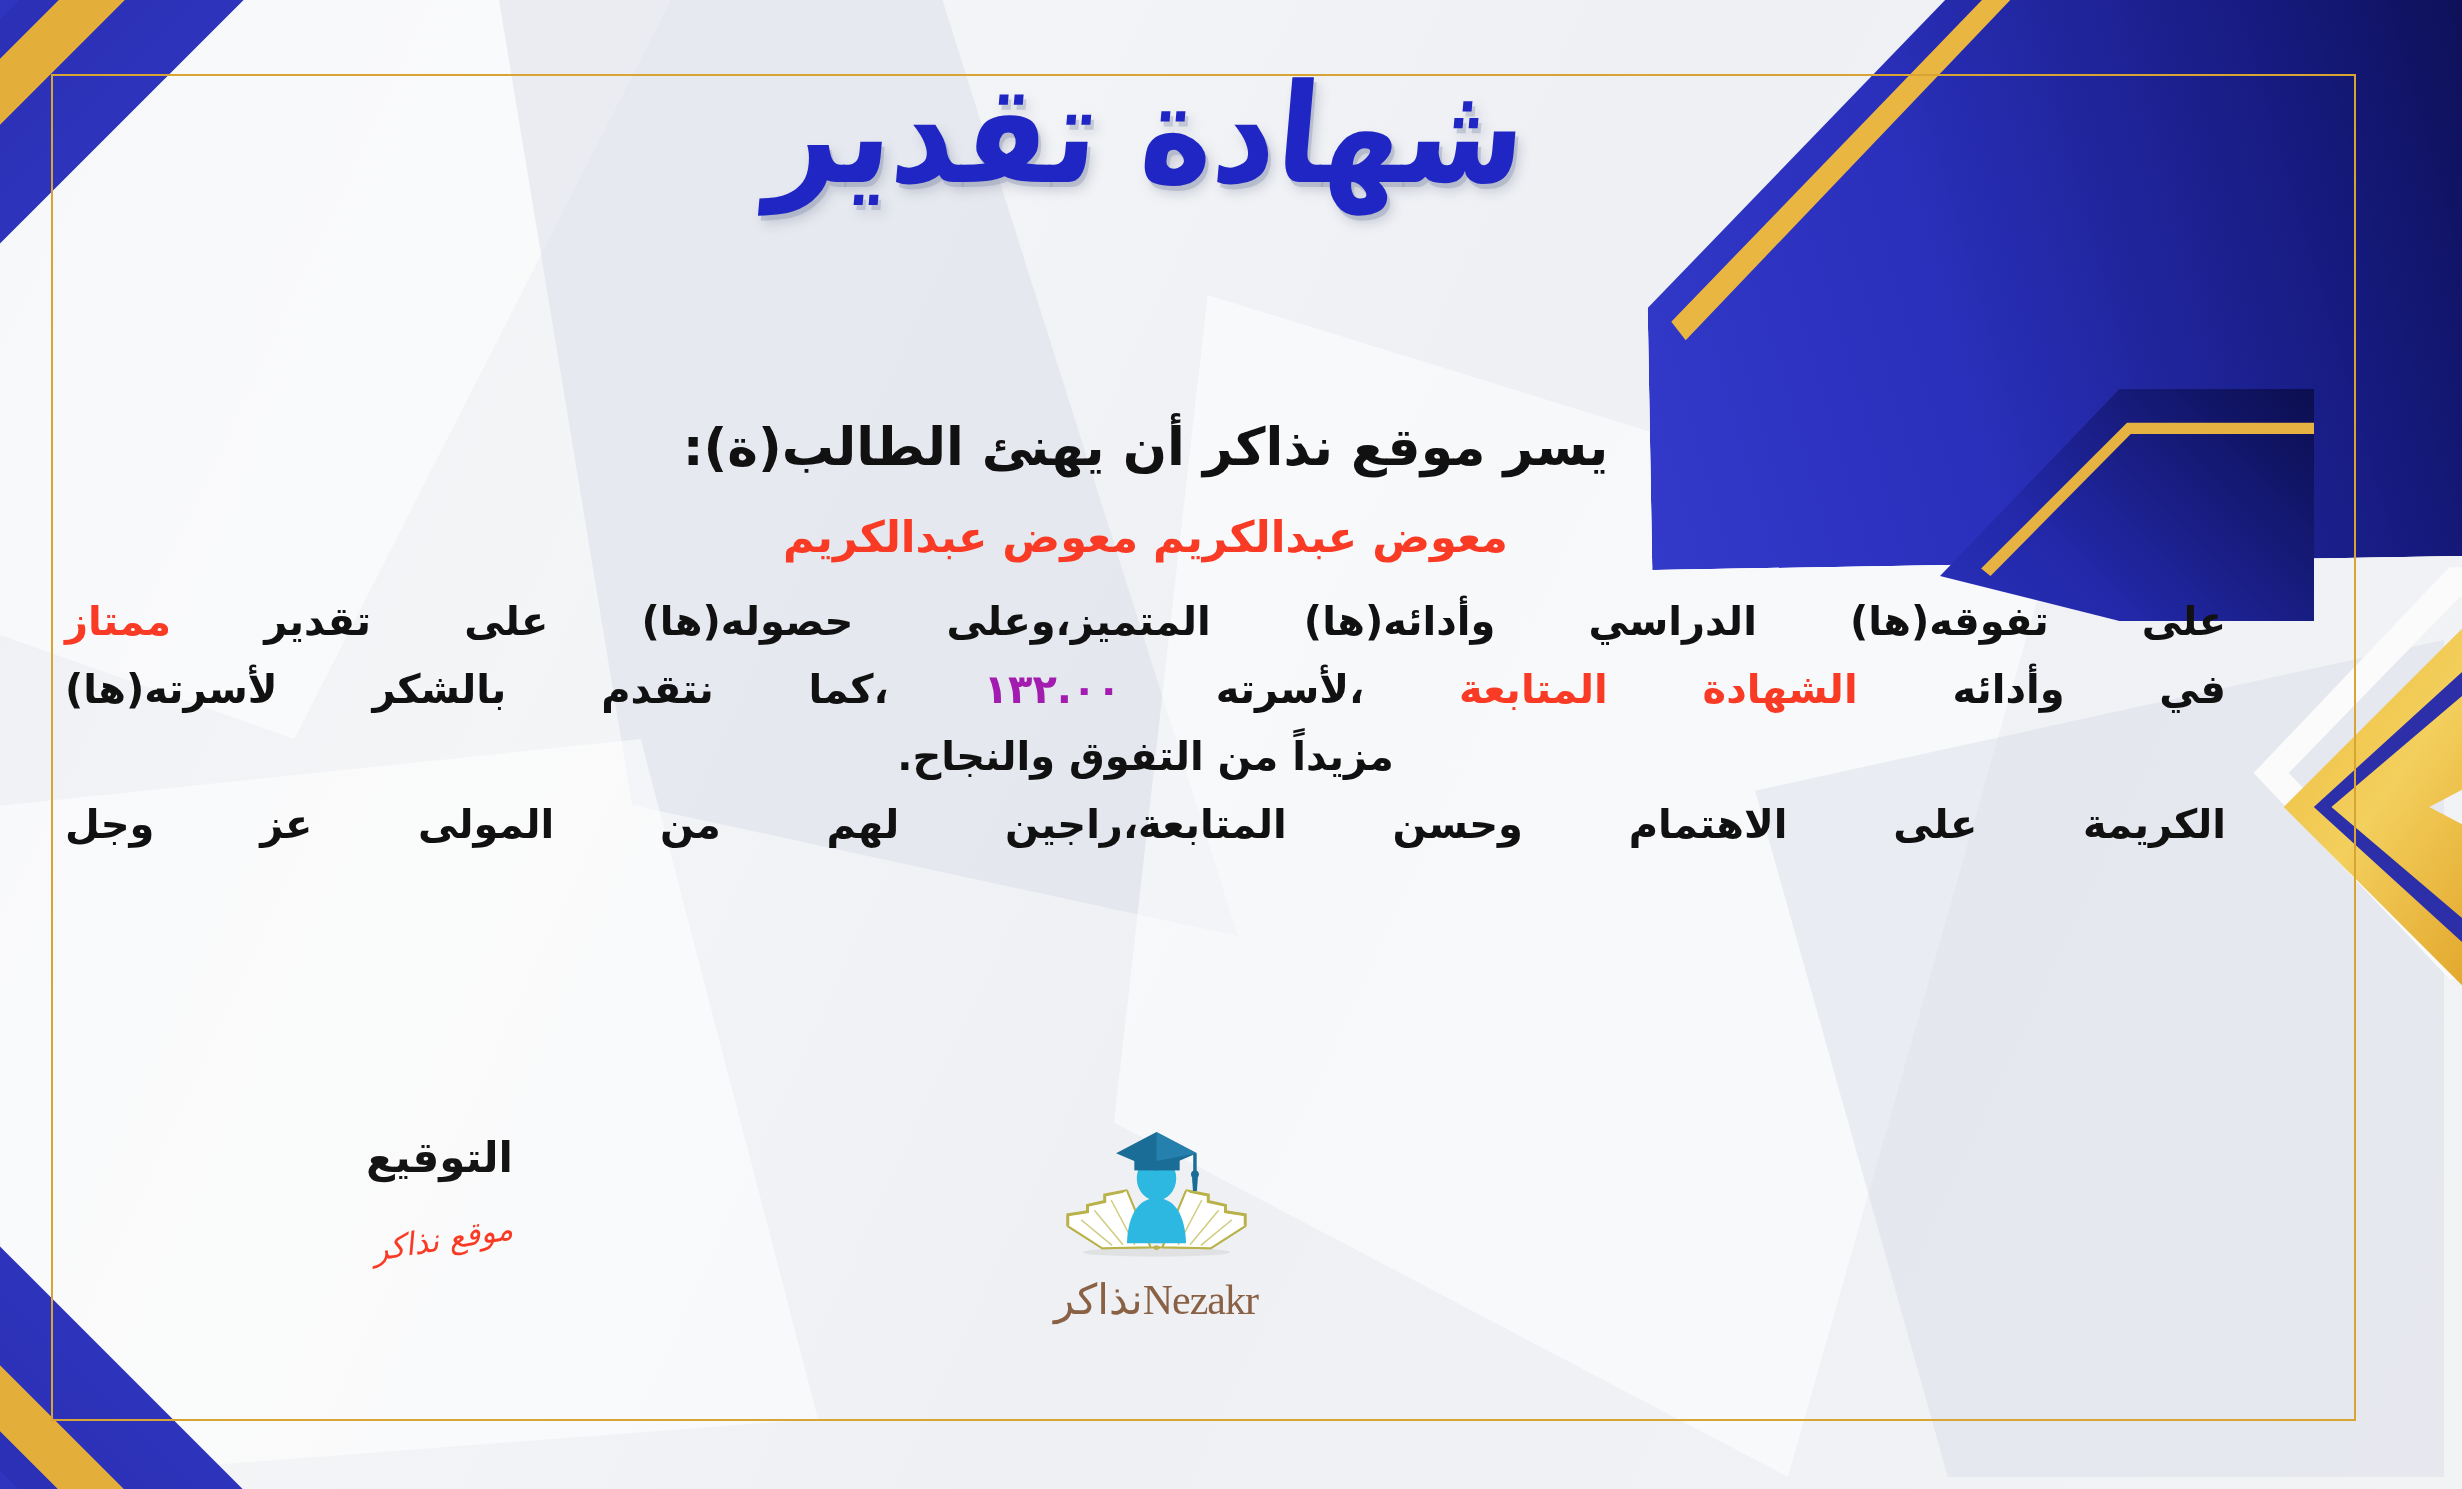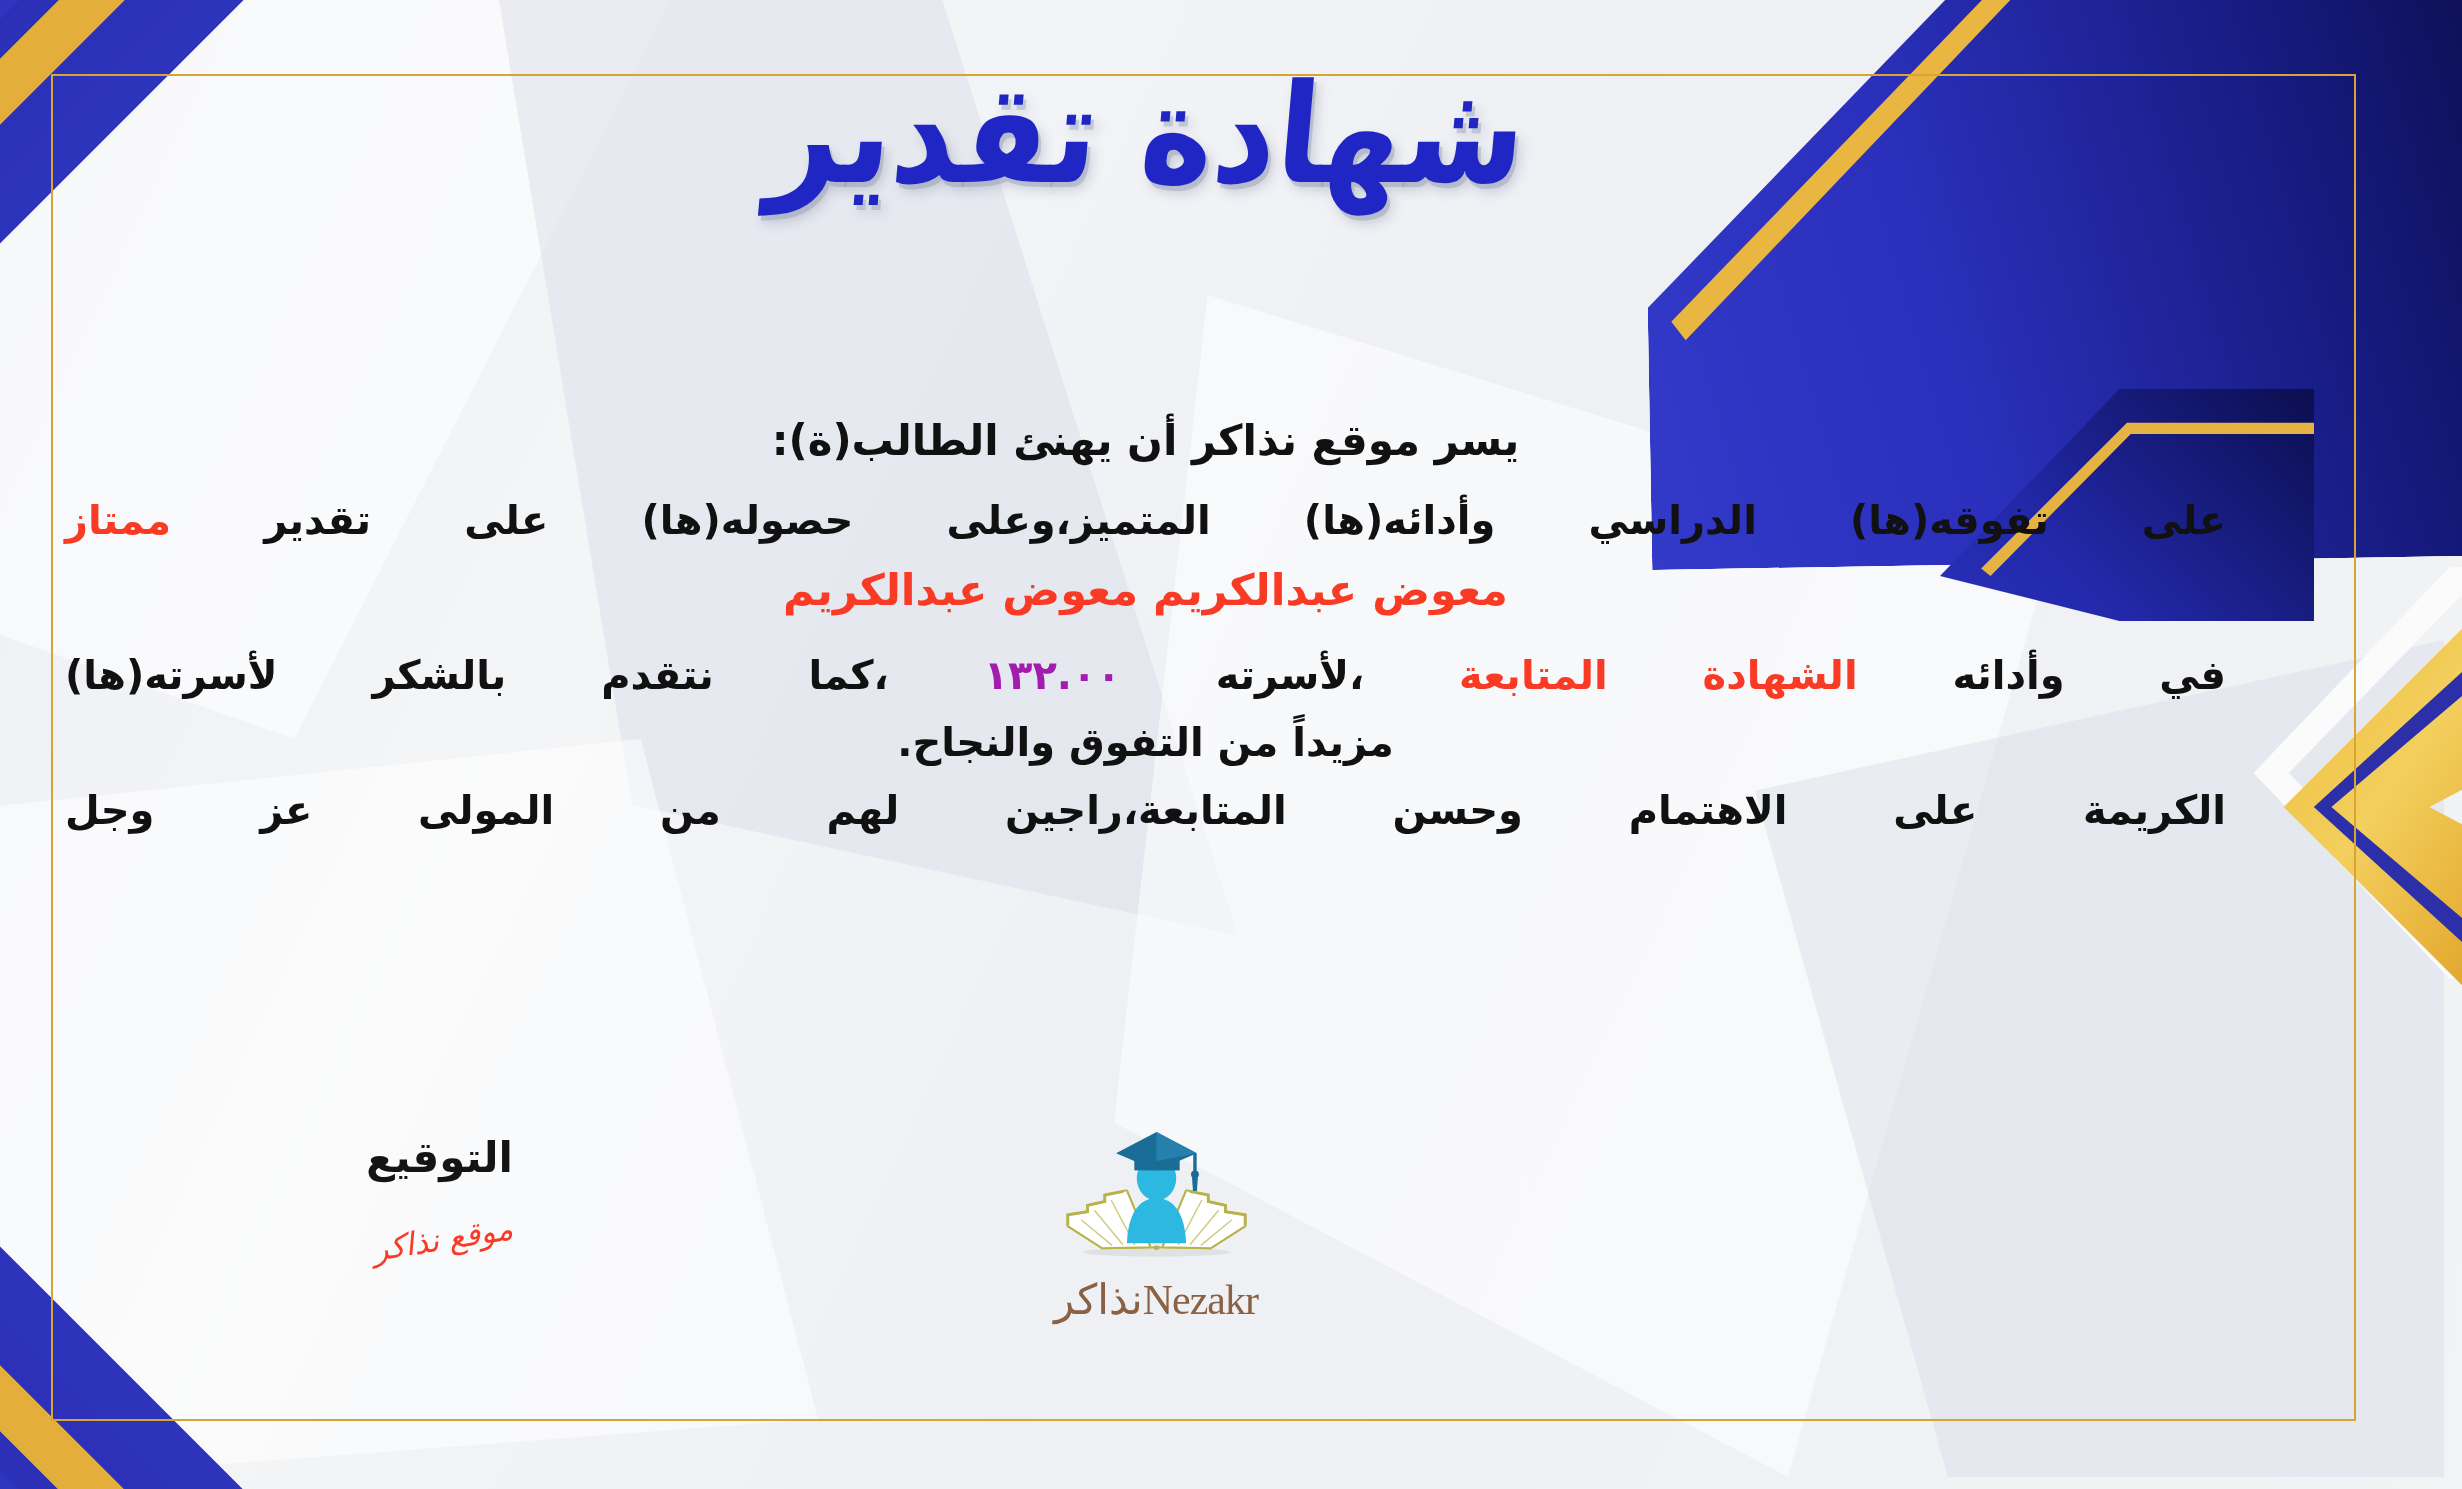--- a/index.html
+++ b/index.html
@@ -172,21 +172,21 @@
     left: 231px;
     right: 236px;
     z-index: 5;
     text-align: center;
     color: #111111;
     font-size: 40px;
     line-height: 1.42;
     font-weight: 600;
   }
   .line { margin: 0 0 10.8px 0; }
-  .line.greet   { font-size: 42px; margin-bottom: 21.7px; }
+  .line.greet   { font-size: 52px; margin-bottom: 21.7px; }
   .line.name    { color: #f93a24; font-size: 43px; margin-bottom: 25.6px; font-weight: 700; }
   .line.just    { text-align: justify; text-align-last: justify; }
   .hl           { color: #f93a24; font-weight: 700; }
   .num          { color: #a21caf; font-weight: 700; letter-spacing: 1px; }
   .line.last    { text-align: center; }
 
   
   .sig-block {
     position: absolute;
     left: 374px;
@@ -265,26 +265,26 @@
   <div class="frame"></div>
 
   <div class="title-wrap">
     <div class="title">شهادة تقدير</div>
   </div>
 
   <div class="body-wrap">
 
     <p class="line greet">يسر موقع نذاكر أن يهنئ الطالب(ة):</p>
 
+    <p class="line name">معوض عبدالكريم معوض عبدالكريم</p>
+
     <p class="line just">
       <span>على تفوقه(ها) الدراسي وأدائه(ها) المتميز،وعلى حصوله(ها) على تقدير</span>
       <span class="hl">ممتاز</span>
     </p>
-
-    <p class="line name">معوض عبدالكريم معوض عبدالكريم</p>
 
     <p class="line just">
       <span>في وأدائه</span>
       <span class="hl">الشهادة المتابعة</span>
       <span>،لأسرته</span>
       <span class="num">١٣٢.٠٠</span>
       <span>،كما نتقدم بالشكر لأسرته(ها)</span>
     </p>
 
     <p class="line last">مزيداً من التفوق والنجاح.</p>

